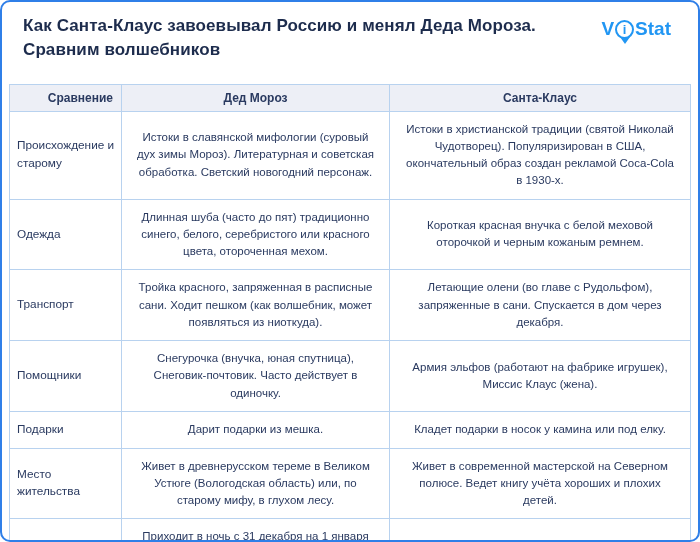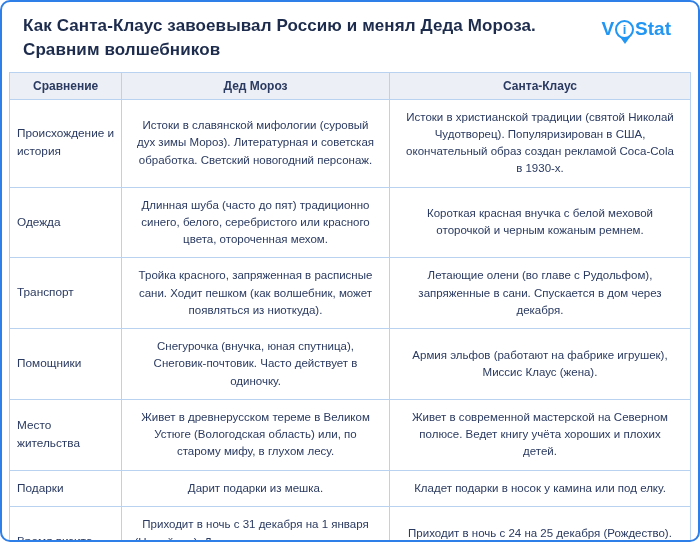--- a/index.html
+++ b/index.html
@@ -14,21 +14,21 @@
     border: 2px solid #2f7fe8;
     border-radius: 10px;
     background: #ffffff;
     padding: 12px 7px 7px 7px;
     overflow: hidden;
   }
   .top {
     display: flex;
     justify-content: space-between;
     align-items: flex-start;
-    padding: 0 14px 10px 14px;
+    padding: 0 14px 22px 14px;
   }
   .title {
     font-size: 17px;
     font-weight: bold;
     color: #1d2c4d;
     line-height: 1.4;
     letter-spacing: 0.1px;
   }
   .logo {
     display: flex;
@@ -71,21 +71,21 @@
   th, td {
     border: 1px solid #b8d2ef;
     color: #2a3a60;
   }
   th {
     background: #edeff6;
     font-size: 12px;
     font-weight: bold;
     padding: 6px 8px;
   }
-  th.col-compare { text-align: left; padding-left: 23px; }
+  th.col-compare { text-align: right; padding-left: 23px; }
   td {
     font-size: 11.5px;
     line-height: 1.5;
     padding: 9px 12px;
     text-align: center;
     vertical-align: middle;
   }
   td.label-cell {
     text-align: left;
     font-size: 11.8px;
@@ -119,48 +119,48 @@
     </colgroup>
     <thead>
       <tr>
         <th class="col-compare">Сравнение</th>
         <th>Дед Мороз</th>
         <th>Санта-Клаус</th>
       </tr>
     </thead>
     <tbody id="table-body">
         <tr>
-          <td class="label-cell">Происхождение и история</td>
+          <td class="label-cell">Происхождение и старому</td>
           <td>Истоки в славянской мифологии (суровый дух зимы Мороз). Литературная и советская обработка. Светский новогодний персонаж.</td>
           <td>Истоки в христианской традиции (святой Николай Чудотворец). Популяризирован в США, окончательный образ создан рекламой Coca-Cola в 1930-х.</td>
         </tr>
         <tr>
           <td class="label-cell">Одежда</td>
           <td>Длинная шуба (часто до пят) традиционно синего, белого, серебристого или красного цвета, отороченная мехом.</td>
           <td>Короткая красная внучка с белой меховой оторочкой и черным кожаным ремнем.</td>
         </tr>
         <tr>
           <td class="label-cell">Транспорт</td>
           <td>Тройка красного, запряженная в расписные сани. Ходит пешком (как волшебник, может появляться из ниоткуда).</td>
           <td>Летающие олени (во главе с Рудольфом), запряженные в сани. Спускается в дом через декабря.</td>
         </tr>
         <tr>
           <td class="label-cell">Помощники</td>
           <td>Снегурочка (внучка, юная спутница), Снеговик-почтовик. Часто действует в одиночку.</td>
           <td>Армия эльфов (работают на фабрике игрушек), Миссис Клаус (жена).</td>
         </tr>
         <tr>
+          <td class="label-cell">Подарки</td>
+          <td>Дарит подарки из мешка.</td>
+          <td>Кладет подарки в носок у камина или под елку.</td>
+        </tr>
+        <tr>
           <td class="label-cell">Место жительства</td>
           <td>Живет в древнерусском тереме в Великом Устюге (Вологодская область) или, по старому мифу, в глухом лесу.</td>
           <td>Живет в современной мастерской на Северном полюсе. Ведет книгу учёта хороших и плохих детей.</td>
-        </tr>
-        <tr>
-          <td class="label-cell">Подарки</td>
-          <td>Дарит подарки из мешка.</td>
-          <td>Кладет подарки в носок у камина или под елку.</td>
         </tr>
         <tr>
           <td class="label-cell">Время визита</td>
           <td>Приходит в ночь с 31 декабря на 1 января (Новый год). Дарит подарки лично в руки или кладет под елку.</td>
           <td>Приходит в ночь с 24 на 25 декабря (Рождество). Кладет подарки в специально развешанные носки.</td>
         </tr>
       </tbody>
   </table>
 </div>
 

